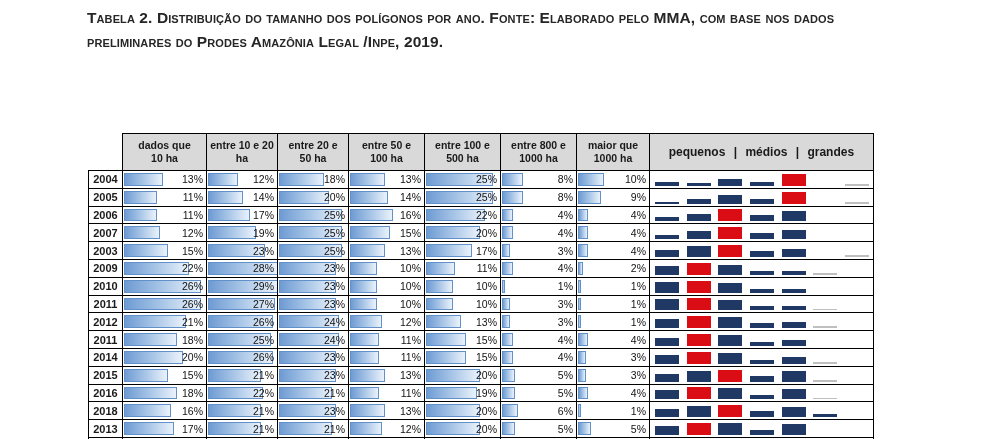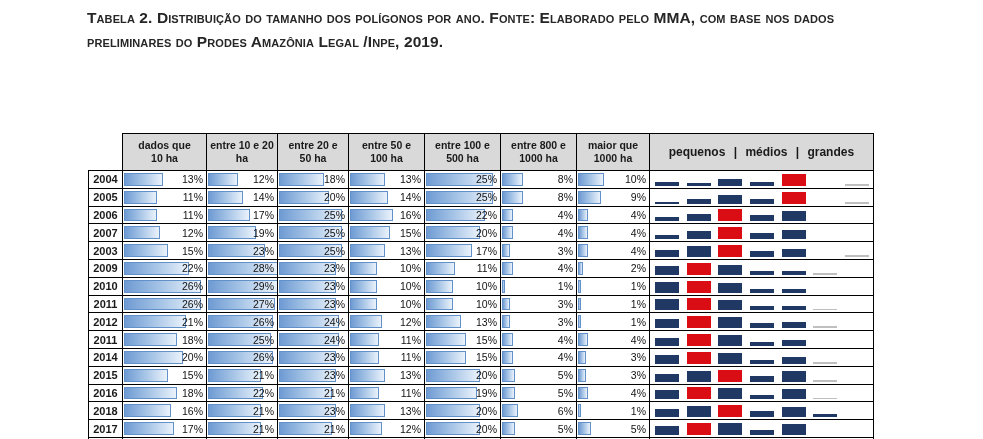--- a/index.html
+++ b/index.html
@@ -844,21 +844,21 @@
               <div class="sbar" style="height: 10.4px; background: rgb(31, 56, 100);"></div>
             </div>
             <div class="slot">
               <div class="sbar" style="height: 2.7px; background: rgb(31, 56, 100);"></div>
             </div>
             <div class="slot"></div>
           </div>
         </td>
       </tr>
       <tr>
-        <th class="yr">2017</th>
+        <th class="yr">2013</th>
         <td class="val">
           <div class="dbar" style="width: 60.7%;"></div>
           <span class="pct">17%</span>
         </td>
         <td class="val">
           <div class="dbar" style="width: 75%;"></div>
           <span class="pct">21%</span>
         </td>
         <td class="val">
           <div class="dbar" style="width: 75%;"></div>

